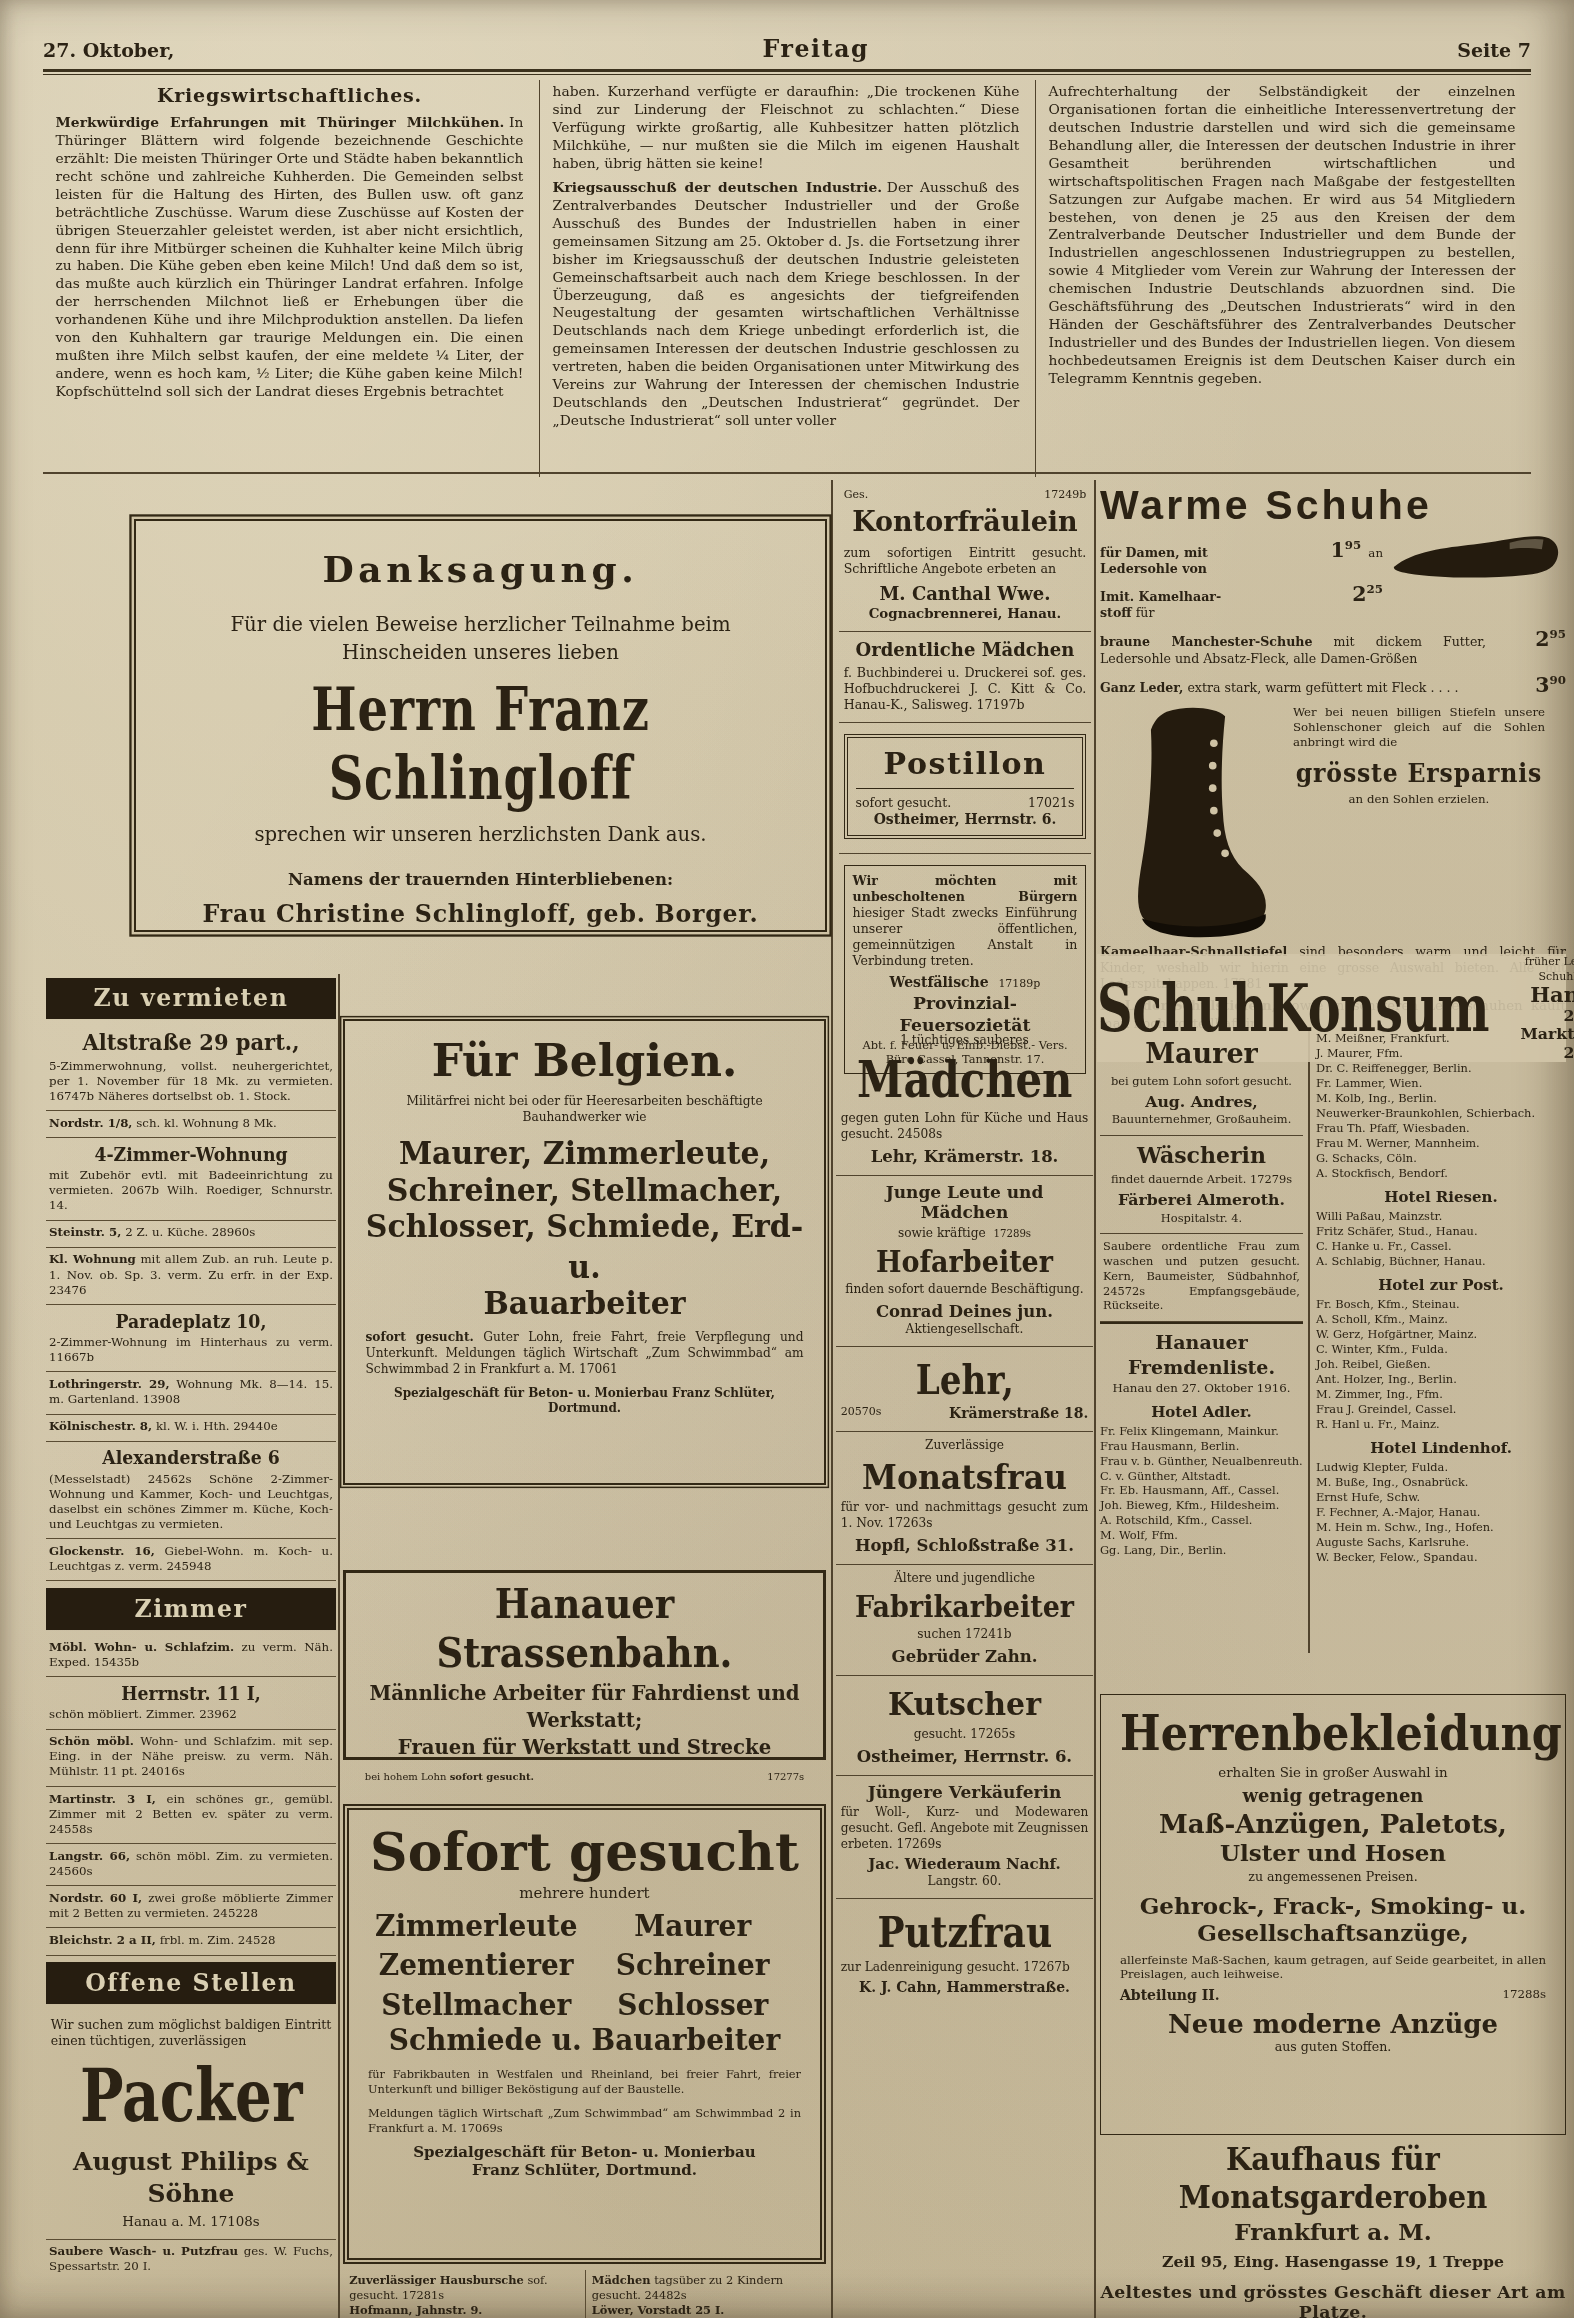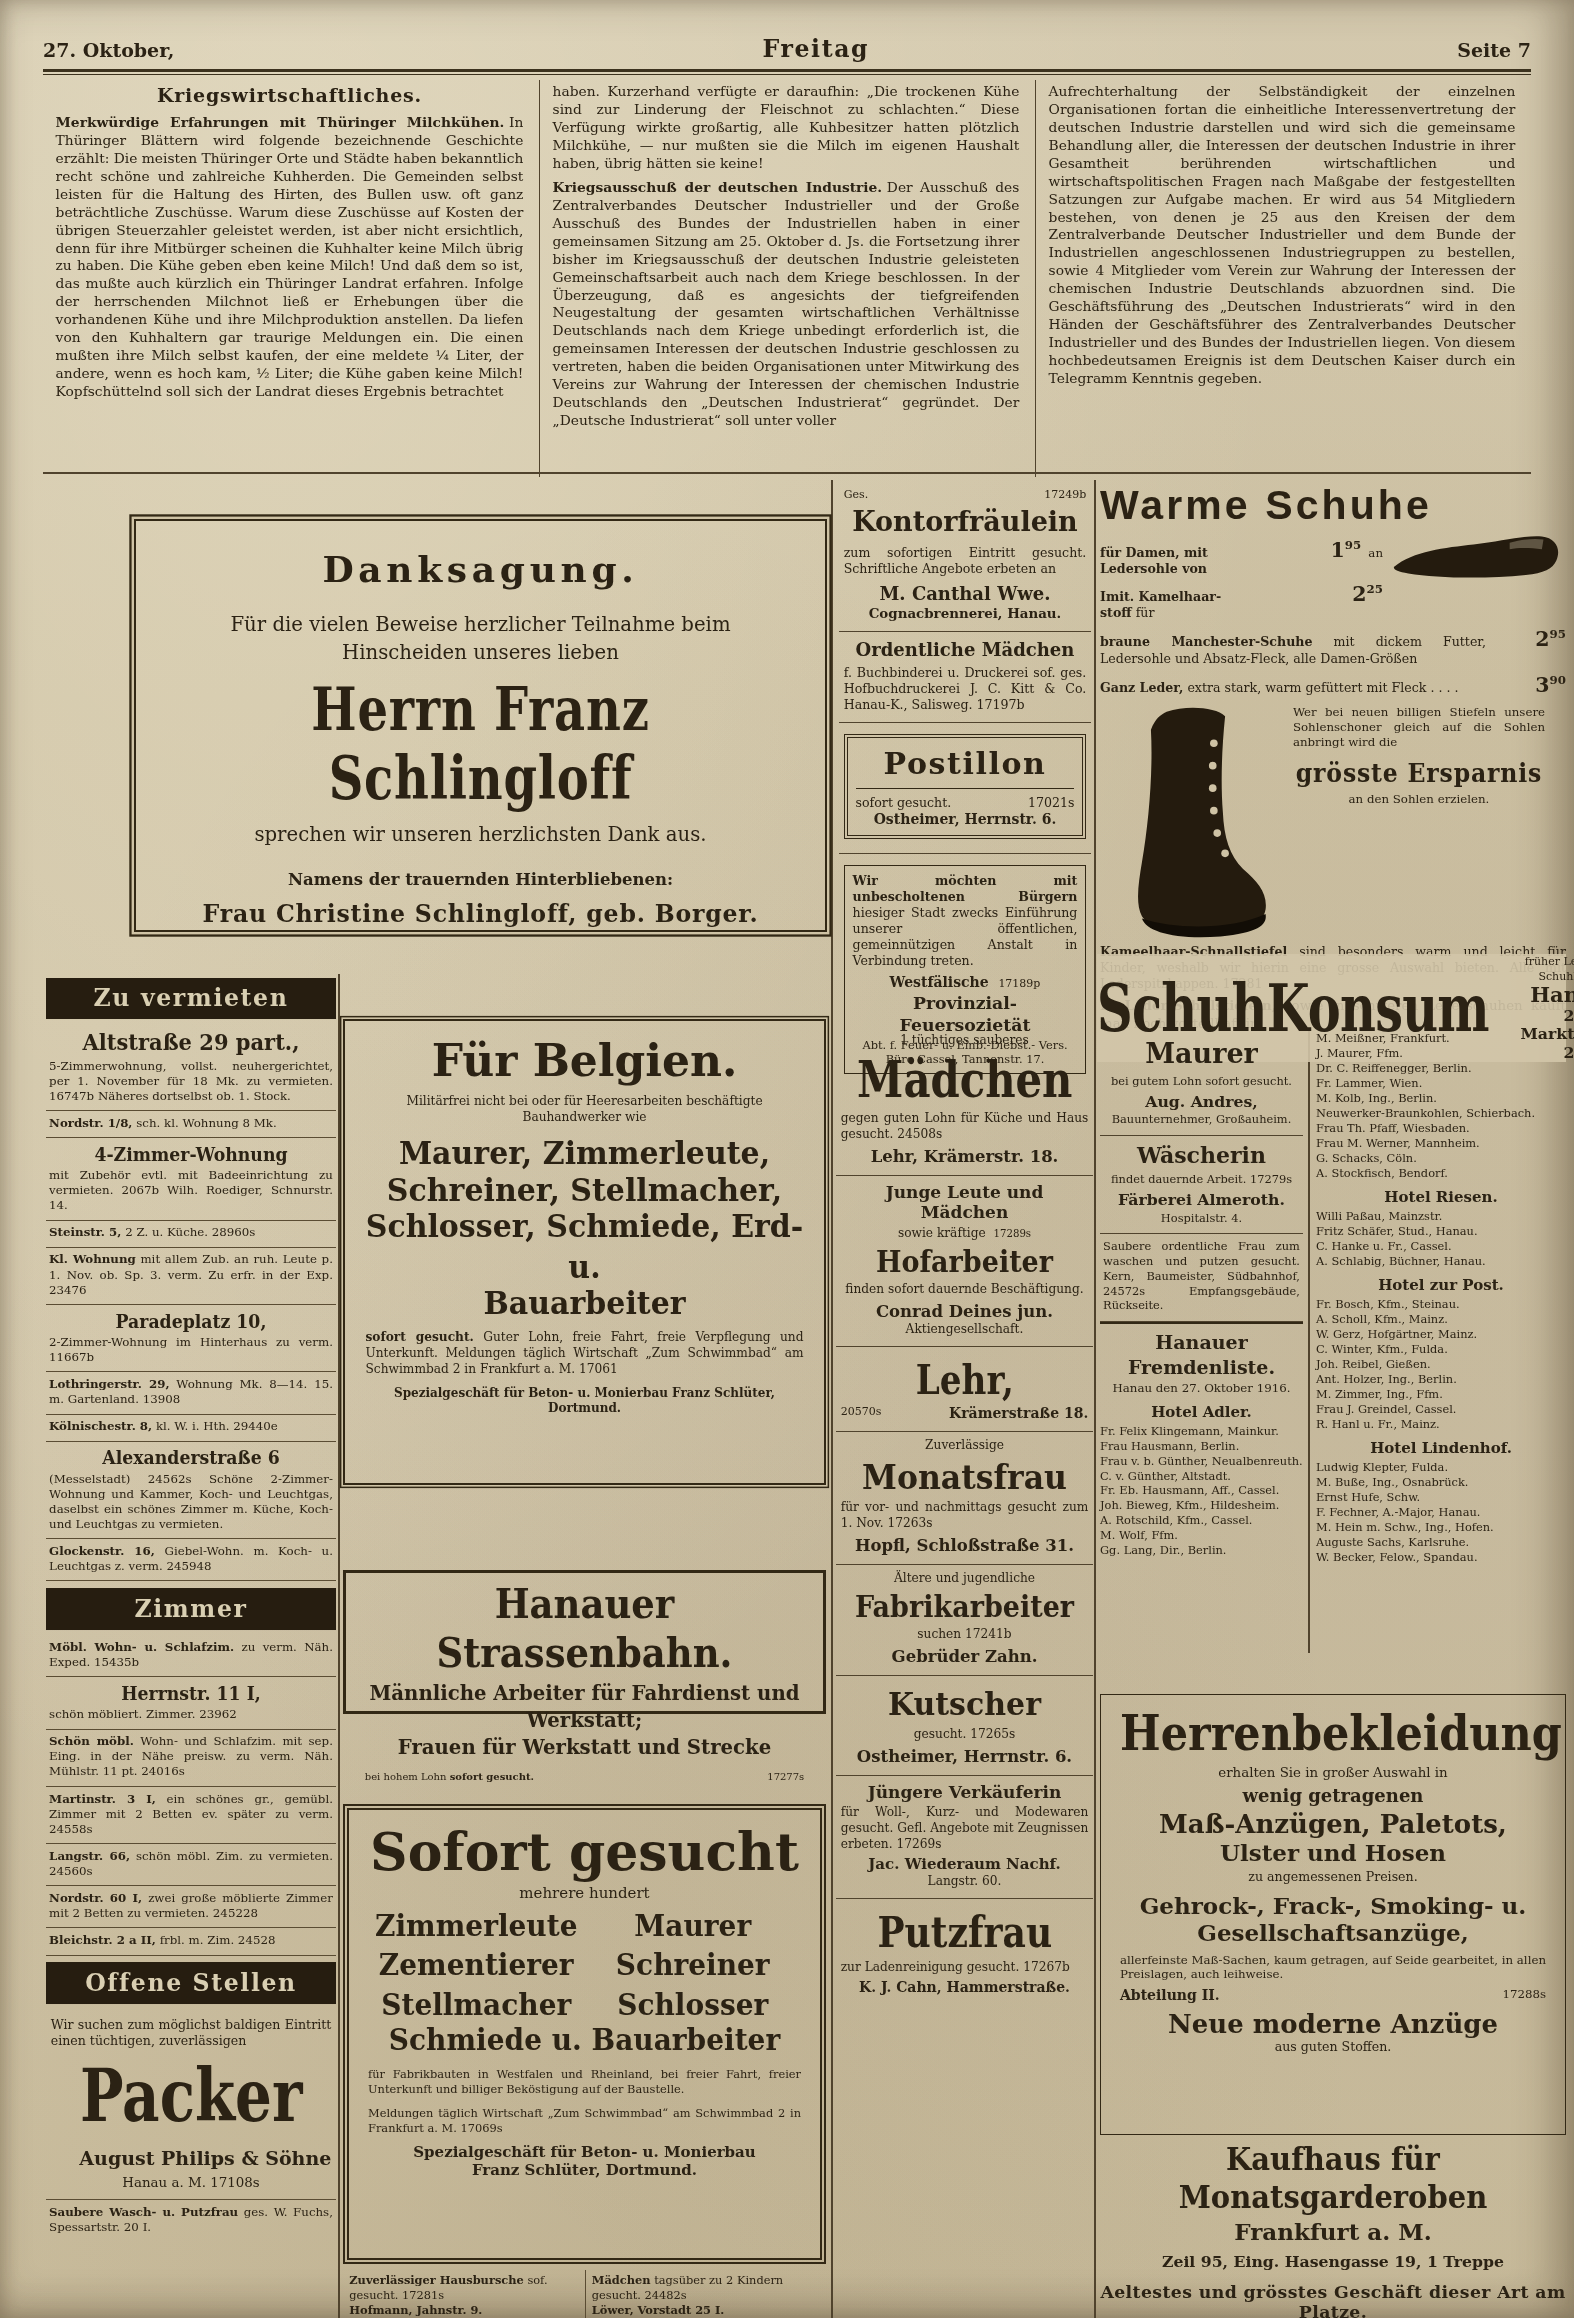--- a/index.html
+++ b/index.html
@@ -88,32 +88,32 @@
   
   .leftcol { position:absolute; left:46px; top:978px; width:290px; height:1338px; overflow:hidden; font-size:11.8px; line-height:1.28; }
   .banner { background:#261d10; color:#d9cfb2; text-align:center; font-weight:bold; font-size:23.6px; padding:4.7px 3.1px; letter-spacing:1.6px; margin:7.9px 0 6.3px; transform:scaleY(1.05); }
   .banner:first-child { margin-top:0; }
   .lad { padding:4.7px 3.1px 6.3px; border-bottom:0.8px solid #5a4c33; }
   .lad-head { font-size:21px; font-weight:bold; text-align:center; margin-bottom:3.1px; transform:scaleY(1.1); }
   .lad-head.sm { font-size:17.3px; }
   .packer-wrap { padding:7.9px 4.7px; text-align:center; }
   .packer-intro { text-align:justify; font-size:12.6px; margin-bottom:7.9px; }
   .packer-word { font-size:61px; font-weight:bold; transform:scale(0.95,1.2); margin:4.7px 0 11px; }
-  .packer-firm { font-size:19px; font-weight:bold;text-align:right; }
+  .packer-firm { font-size:25px; font-weight:bold; }
   .packer-city { font-size:13.4px; margin-top:3.1px; }
 
   
   .belgien { position:absolute; left:343px; top:1019px; width:483px; height:466px; border:2.4px solid #322815; box-shadow:0 0 0 1.6px #cfc3a5, 0 0 0 3.1px #322815; padding:14px 20.5px; text-align:center; }
   .bg-title { font-size:44px; font-weight:bold; margin-bottom:7.9px; }
   .bg-intro { font-size:12.2px; line-height:1.3; margin-bottom:7.9px; }
   .bg-trade { font-size:30px; font-weight:bold; line-height:1.25; transform:scaleY(1.08); }
   .bg-body { font-size:12.2px; text-align:justify; margin-top:9.4px; line-height:1.3; }
   .bg-firm { font-size:12px; font-weight:bold; margin-top:7.9px; line-height:1.3; }
 
-  .bahn { position:absolute; left:343px; top:1570px; width:483px; height:144px; border:3.1px solid #322815; padding:11px 15.7px; text-align:center; }
+  .bahn { position:absolute; left:343px; top:1570px; width:483px; height:190px; border:3.1px solid #322815; padding:11px 15.7px; text-align:center; }
   .bahn-title { font-size:37px; font-weight:bold; transform:scaleY(1.12); margin-bottom:9.4px; }
   .bahn-l { font-size:19.7px; font-weight:bold; line-height:1.35; }
   .bahn-row { display:flex; justify-content:space-between; font-size:10px; margin-top:9.4px; padding:0 3.1px; }
 
   .sofort { position:absolute; left:343px; top:1804px; width:483px; height:460px; border:6.3px double #322815; padding:11px 19px; text-align:center; }
   .sf-title { font-size:52px; font-weight:bold; margin-bottom:1.6px; }
   .sf-sub { font-size:15px; margin-bottom:7.9px; }
   .sf-grid { display:grid; grid-template-columns:1fr 1fr; font-size:28px; font-weight:bold; line-height:1.35; transform:scaleY(1.05); }
   .sf-last { font-size:28px; font-weight:bold; margin-top:1.6px; transform:scaleY(1.05); }
   .sf-body { font-size:11.4px; text-align:justify; margin-top:9.4px; line-height:1.3; }

